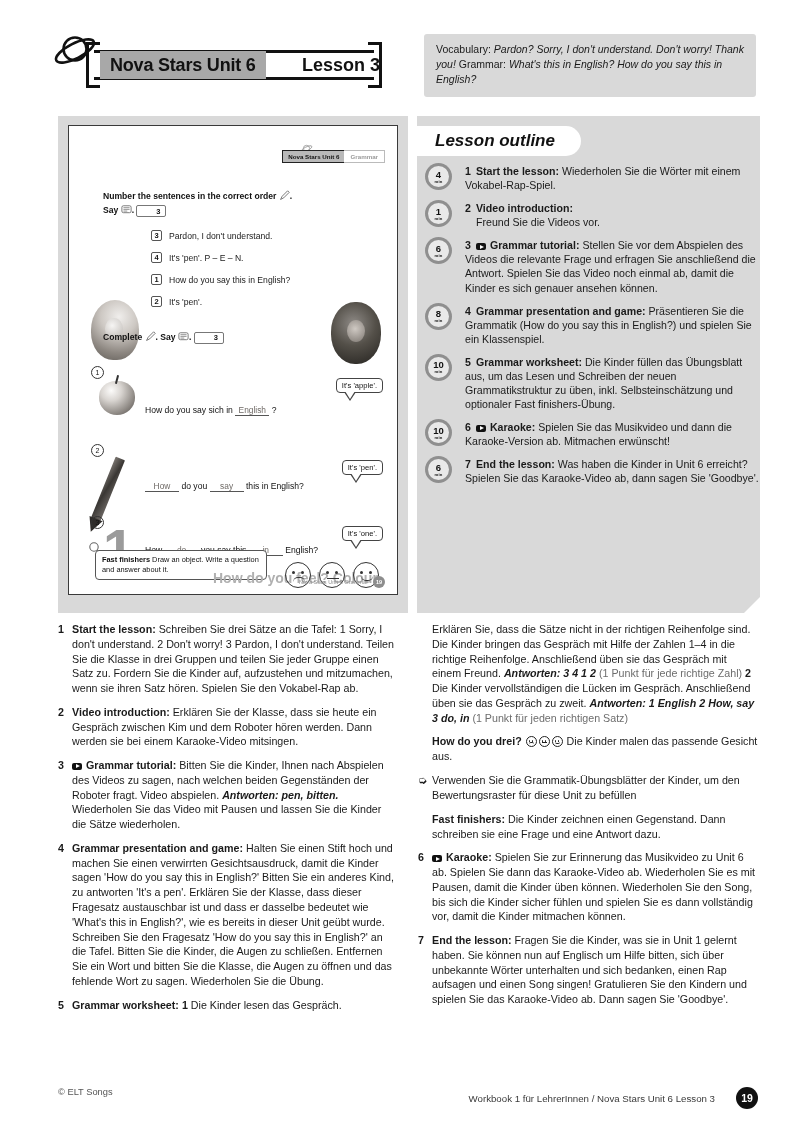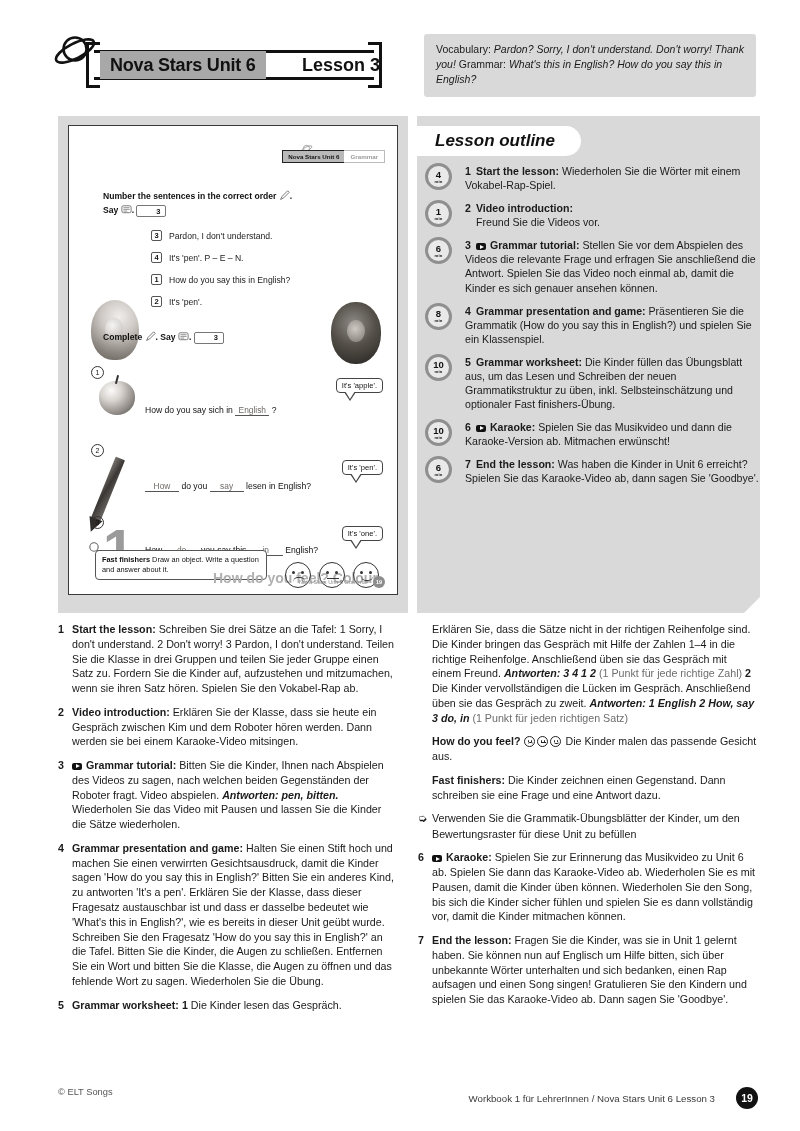--- a/index.html
+++ b/index.html
@@ -366,21 +366,21 @@
       <span>?</span>
     </div>
     <div class="bubble" style="right:14px; top:252px;">It's 'apple'.</div>
 
     <div class="circ-num" style="left:22px; top:318px;">2</div>
     <div class="pencil"></div>
     <div class="ws-t" style="left:76px; top:355px;">
       <span class="blank">How</span>
       <span>do you</span>
       <span class="blank">say</span>
-      <span>lesen in English?</span>
+      <span>this in English?</span>
     </div>
     <div class="bubble" style="right:14px; top:334px;">It's 'pen'.</div>
 
     <div class="circ-num" style="left:22px; top:390px;">3</div>
     <div class="digit-one">1</div>
     <div class="ws-t" style="left:76px; top:419px;">
       <span>How</span>
       <span class="blank">do</span>
       <span>you say this</span>
       <span class="blank">in</span>
@@ -540,30 +540,30 @@
 
   </div>
 
   <div class="col right">
 
     <div class="p noind">
       <span>Erklären Sie, dass die Sätze nicht in der richtigen Reihenfolge sind. Die Kinder bringen das Gespräch mit Hilfe der Zahlen 1–4 in die richtige Reihenfolge. Anschließend üben sie das Gespräch mit einem Freund. </span><i>Antworten: 3 4 1 2</i><span class="grey"> (1 Punkt für jede richtige Zahl) </span><b>2</b><span> Die Kinder vervollständigen die Lücken im Gespräch. Anschließend üben sie das Gespräch zu zweit. </span><i>Antworten:</i> <i>1 English 2 How, say 3 do, in</i><span class="grey"> (1 Punkt für jeden richtigen Satz)</span>
     </div>
 
     <div class="p noind">
-      <b>How do you feel?</b>
+      <b>How do you drei?</b>
       <span class="mini-face sad"><i class="l"></i><i class="r"></i><u></u></span><span class="mini-face neutral"><i class="l"></i><i class="r"></i><u></u></span><span class="mini-face happy"><i class="l"></i><i class="r"></i><u></u></span><span> Die Kinder malen das passende Gesicht aus.</span>
+    </div>
+
+    <div class="p arrow">
+      <span class="arrowglyph">➭</span><span>Verwenden Sie die Grammatik-Übungsblätter der Kinder, um den Bewertungsraster für diese Unit zu befüllen</span>
     </div>
 
     <div class="p noind">
       <b>Fast finishers:</b><span> Die Kinder zeichnen einen Gegenstand. Dann schreiben sie eine Frage und eine Antwort dazu.</span>
-    </div>
-
-    <div class="p arrow">
-      <span class="arrowglyph">➭</span><span>Verwenden Sie die Grammatik-Übungsblätter der Kinder, um den Bewertungsraster für diese Unit zu befüllen</span>
     </div>
 
     <div class="p">
       <span class="n">6</span><span class="ytico"></span> <b>Karaoke:</b><span> Spielen Sie zur Erinnerung das Musikvideo zu Unit 6 ab. Spielen Sie dann das Karaoke-Video ab. Wiederholen Sie es mit Pausen, damit die Kinder üben können. Wiederholen Sie den Song, bis sich die Kinder sicher fühlen und spielen Sie es dann vollständig vor, damit die Kinder mitmachen können.</span>
     </div>
 
     <div class="p">
       <span class="n">7</span><b>End the lesson:</b><span> Fragen Sie die Kinder, was sie in Unit 1 gelernt haben. Sie können nun auf Englisch um Hilfe bitten, sich über unbekannte Wörter unterhalten und sich bedanken, einen Rap aufsagen und einen Song singen! Gratulieren Sie den Kindern und spielen Sie das Karaoke-Video ab. Dann sagen Sie 'Goodbye'.</span>
     </div>
 

